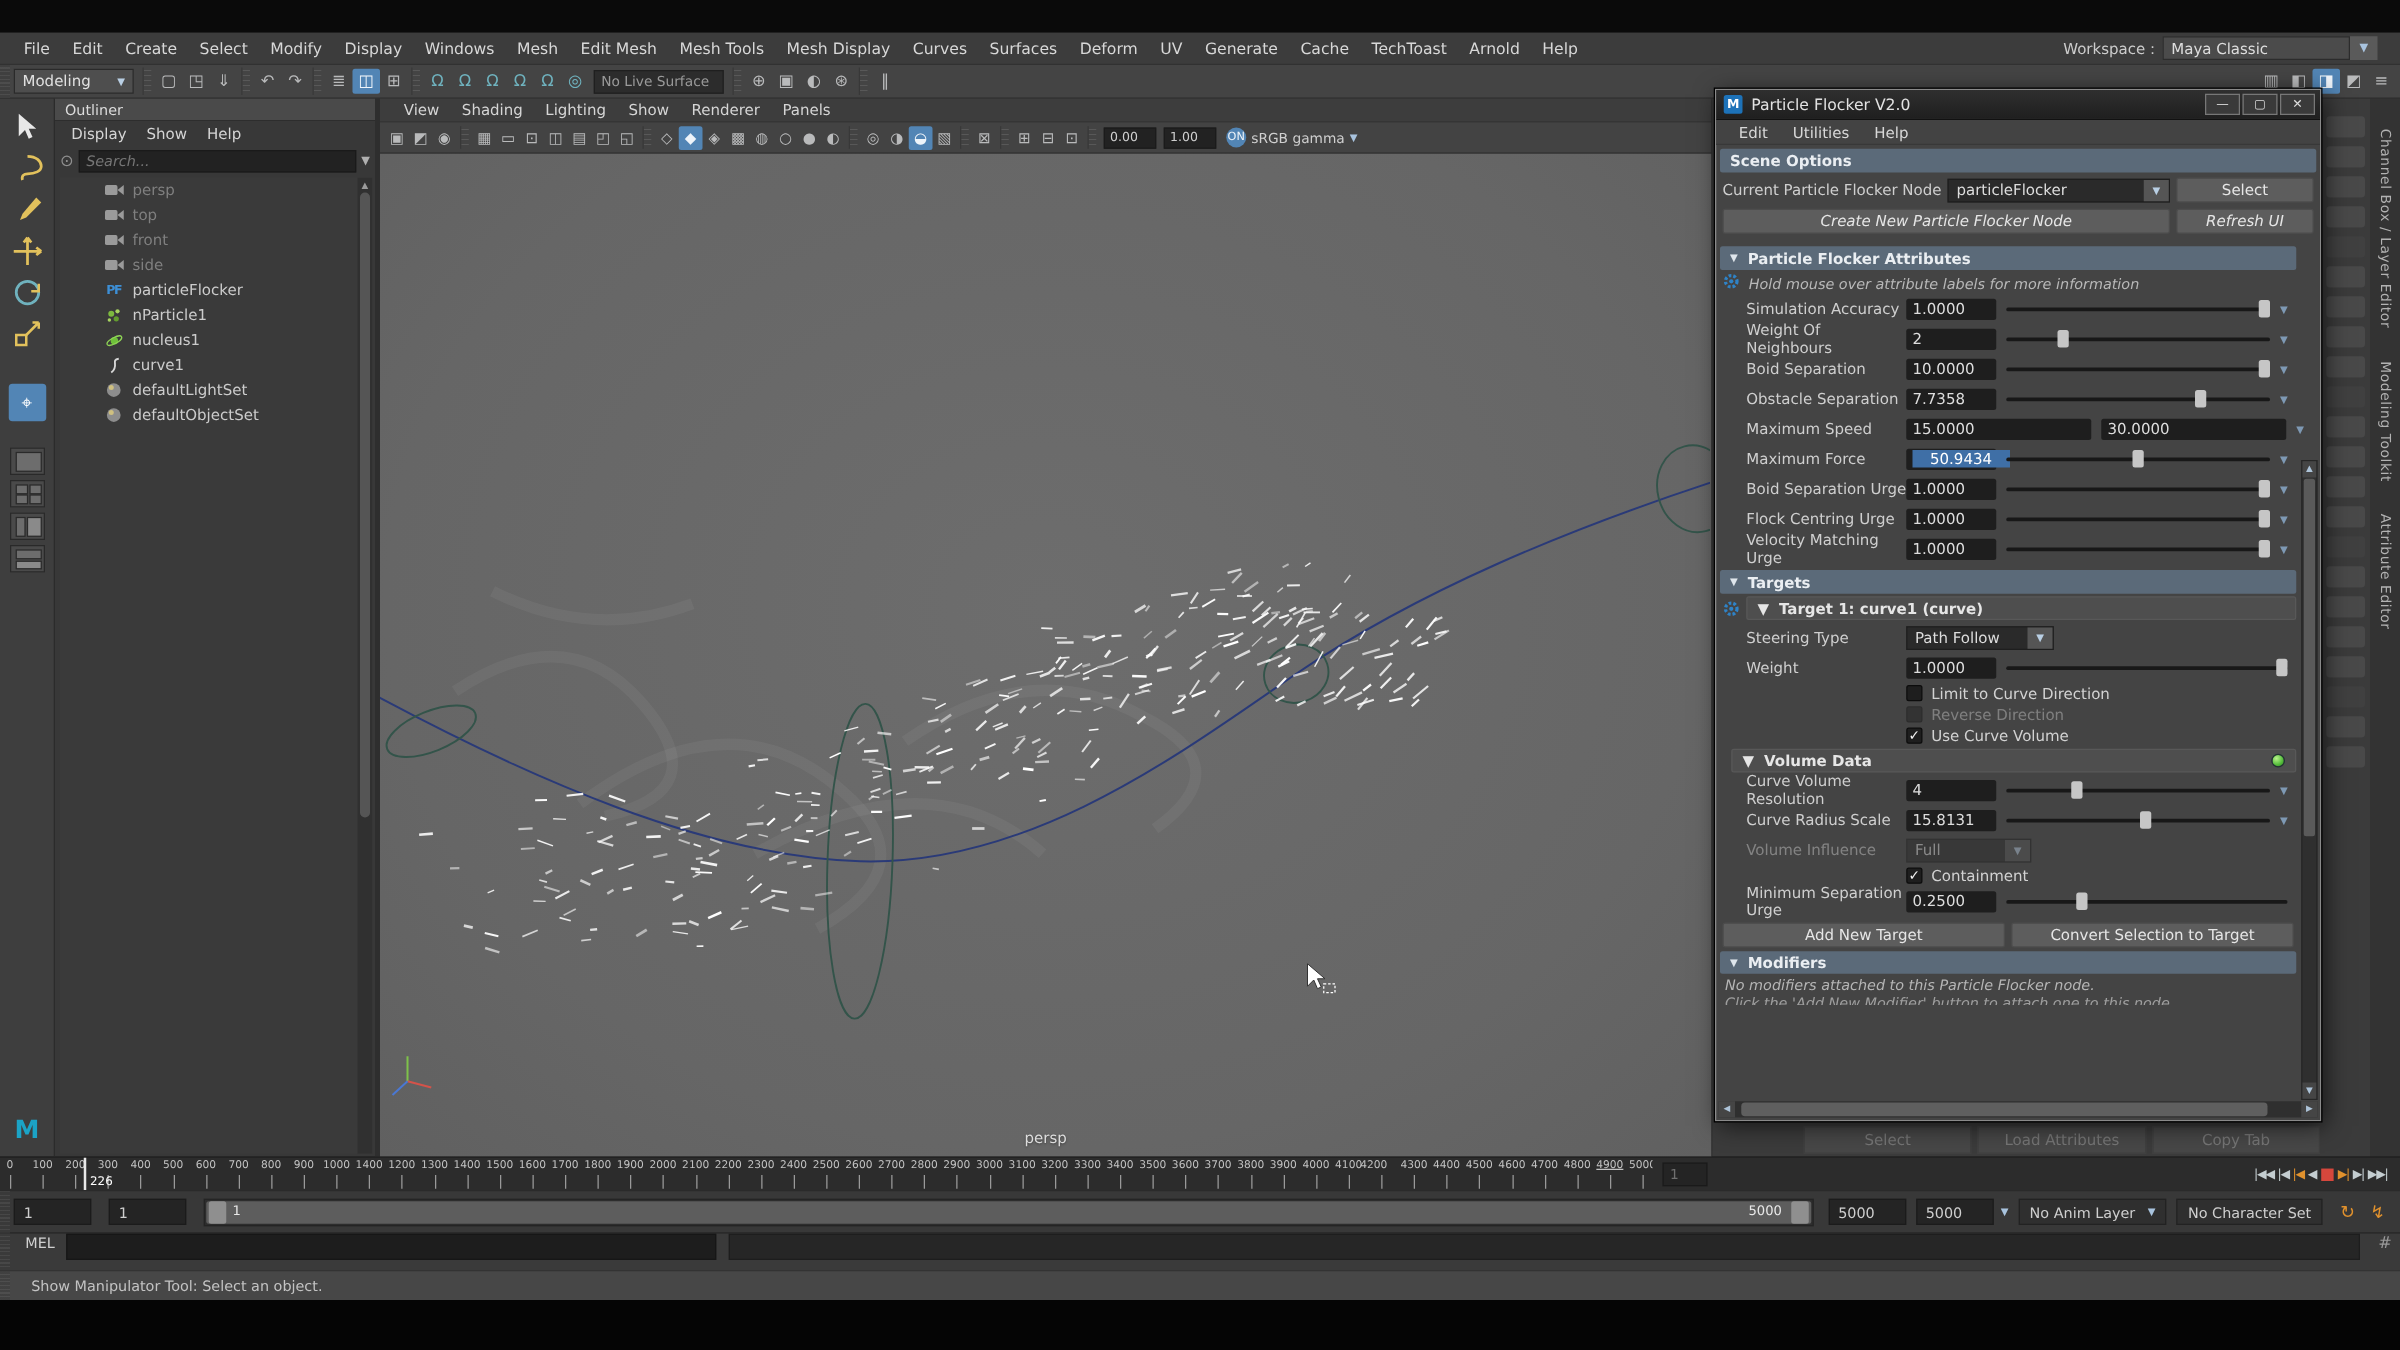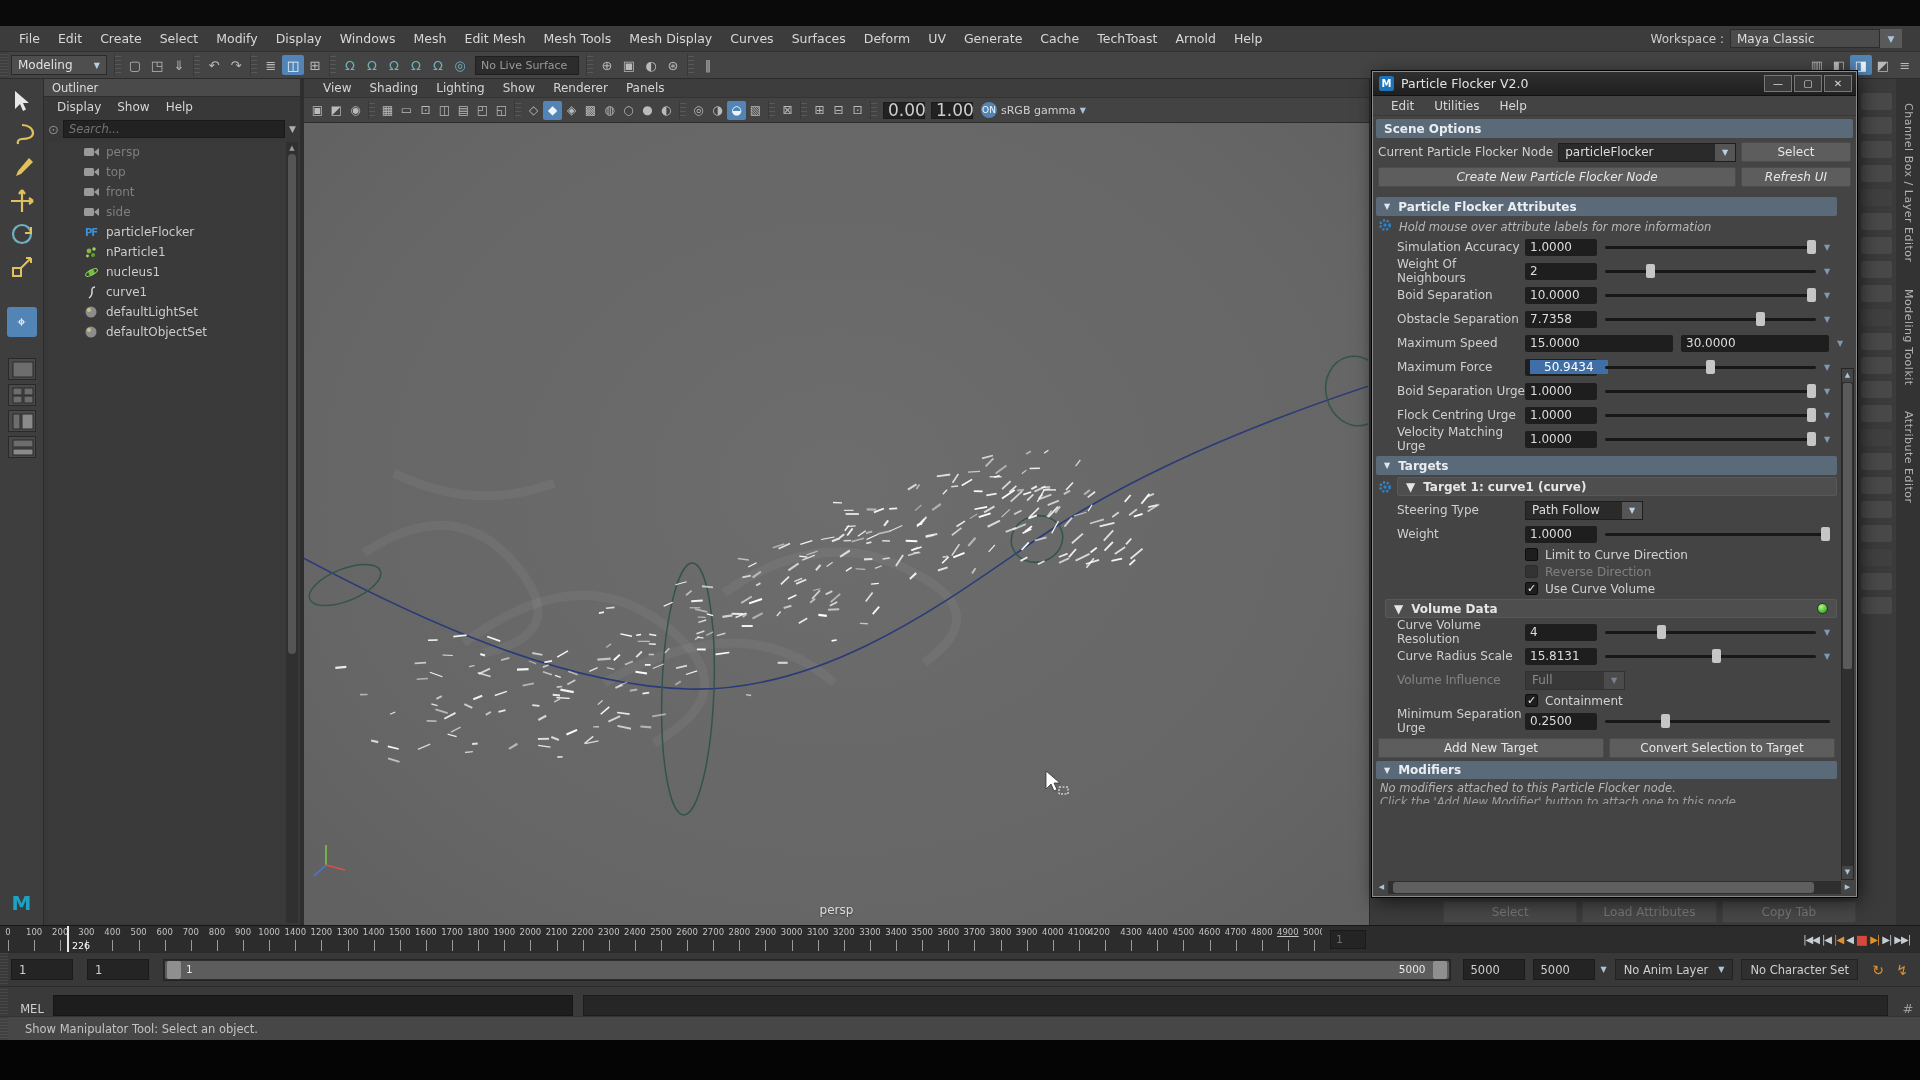--- a/index.html
+++ b/index.html
@@ -55,21 +55,21 @@
   .ol-scroll { position:absolute; right:0; top:0; bottom:0; width:12px; background:#303030; }
   .ol-scroll .thumb { position:absolute; top:12px; left:2px; right:2px; height:64%; background:#555; border-radius:4px; }
   .ol-scroll .arr { position:absolute; left:0; right:0; height:12px; color:#9a9a9a; font-size:7px; text-align:center; line-height:12px; }
 
   
   .viewport { width:1066px; position:relative; background:#3c3c3c; border-right:1px solid #2a2a2a; display:flex; flex-direction:column; }
   .vp-menus { height:19px; display:flex; align-items:center; background:#3d3d3d; padding-left:10px; border-bottom:1px solid #333; }
   .vp-menus span { padding:0 9px; color:#d5d5d5; font-size:12px; }
   .vp-icons { height:25px; display:flex; align-items:center; background:#434343; border-bottom:1px solid #2c2c2c; padding-left:4px; }
   .vp-icons .ico { width:19px; height:19px; font-size:12px; }
-  .vp-field { width:42px; height:17px; background:#222; border:1px solid #1b1b1b; display:flex; align-items:center; padding:0 4px; color:#cfcfcf; font-size:17px; margin:0 3px; }
+  .vp-field { width:42px; height:17px; background:#222; border:1px solid #1b1b1b; display:flex; align-items:center; padding:0 4px; color:#cfcfcf; font-size:10px; margin:0 3px; }
   .vp-gamma { height:18px; display:flex; align-items:center; gap:4px; padding:0 5px; color:#cfcfcf; font-size:11px; }
   .vp-scene { flex:1; position:relative; background:radial-gradient(ellipse at 50% 45%, #6d6d6d 0%, #666666 70%, #606060 100%); overflow:hidden; }
   .vp-scene svg { position:absolute; inset:0; }
   .persp-label { position:absolute; bottom:8px; left:50%; transform:translateX(-50%); color:#dddddd; font-size:12px; text-shadow:0 1px 2px #0006; }
 
   
   .ae-zone { flex:1; background:#3b3b3b; position:relative; }
   .ae-strip { position:absolute; right:0; top:10px; width:39px; bottom:30px; display:flex; flex-direction:column; gap:7px; padding:4px; opacity:.8; }
   .ae-strip div { height:17px; background:#4d4d4d; border-radius:3px; }
   .bg-buttons { position:absolute; left:73px; right:40px; bottom:2px; height:22px; display:flex; gap:5px; opacity:.55; }
@@ -143,21 +143,21 @@
   .rr-field { width:62px; height:21px; background:#242424; border:1px solid #1b1b1b; color:#cfcfcf; font-size:11.5px; display:flex; align-items:center; padding:0 7px; margin-right:14px; flex:0 0 auto; }
   .range-bar { flex:1; height:22px; background:#2d2d2d; border:1px solid #242424; position:relative; margin-right:12px; }
   .range-fill { position:absolute; inset:1px; background:#5d5d5d; border-radius:2px; display:flex; align-items:center; justify-content:space-between; color:#e8e8e8; font-size:10.5px; }
   .rhandle { width:14px; height:18px; background:#8f8f8f; border-radius:2px; margin:0 2px; }
   .rlab { position:absolute; top:3px; font-size:10.5px; color:#e8e8e8; }
   .rr-dd { height:21px; background:#2f2f2f; border:1px solid #222; color:#cfcfcf; display:flex; align-items:center; padding:0 8px; gap:10px; margin-right:8px; font-size:11.5px; flex:0 0 auto; }
   .rr-dd .dda { font-size:8px; color:#a8c3de; }
   .rr-ico { width:24px; text-align:center; color:#e0912d; font-size:14px; flex:0 0 auto; }
 
   
-  .melrow { height:30px; background:#3a3a3a; display:flex; align-items:flex-end; border-top:1px solid #2b2b2b; }
+  .melrow { height:30px; background:#3a3a3a; display:flex; align-items:flex-start; border-top:1px solid #2b2b2b; }
   .mel-label { width:42px; text-align:center; color:#d0d0d0; font-size:11.5px; }
   .mel-input { width:520px; height:21px; background:#1d1d1d; border:1px solid #161616; margin-right:10px; color:#ddd; padding:0 6px; font-family:"DejaVu Sans Mono",monospace; font-size:11px; outline:none; }
   .mel-output { flex:1; height:21px; background:#262626; border:1px solid #1d1d1d; margin-right:8px; }
   .mel-ico { width:24px; text-align:center; color:#9a9a9a; font-size:13px; }
   .helprow { height:24px; background:#474747; display:flex; align-items:center; border-top:1px solid #333;text-align:right; }
   .help-text { padding-left:14px; color:#c3c3c3; font-size:11.5px; }
 </style>
 </head>
 <body>
 

